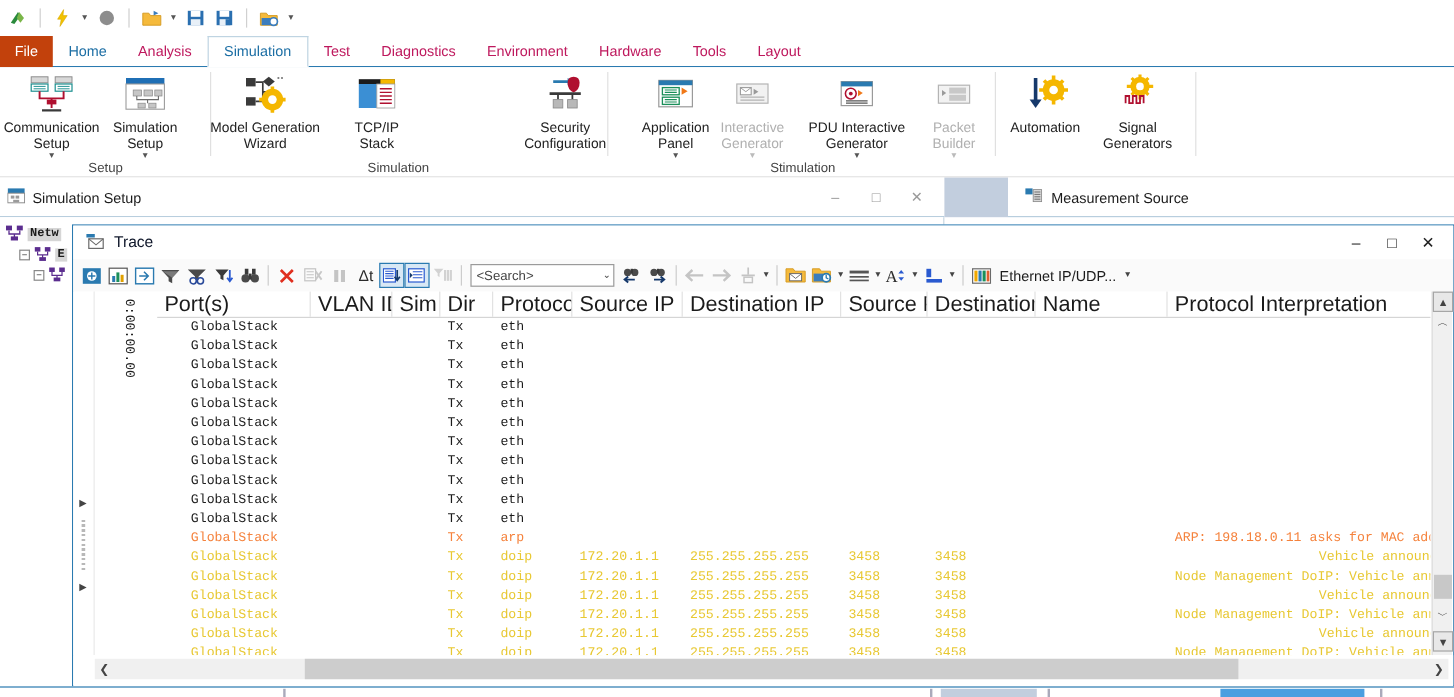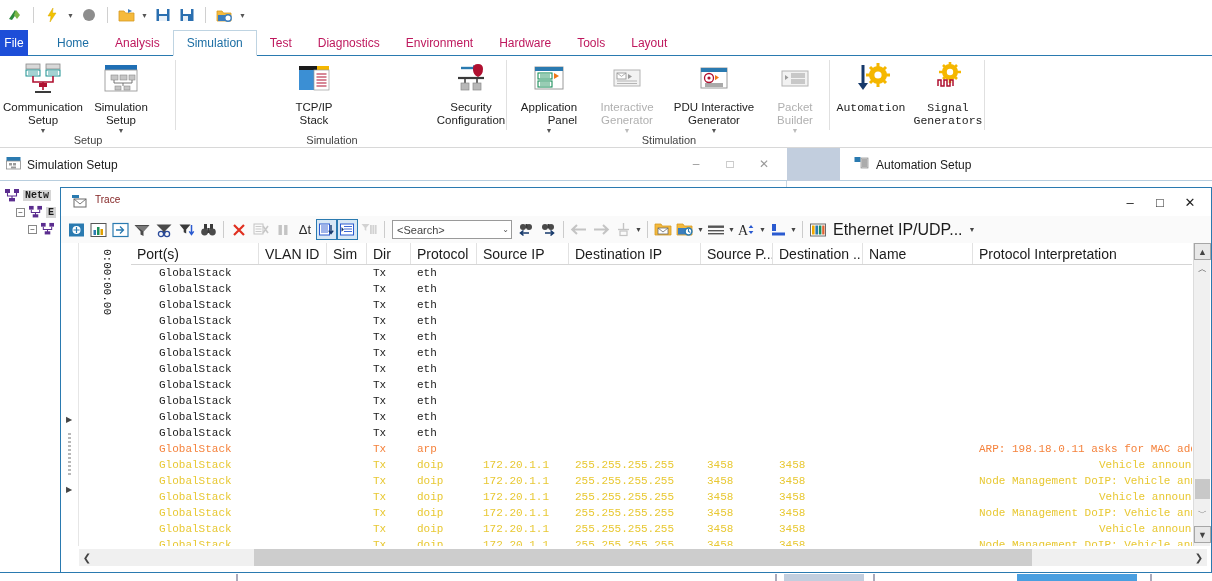--- a/index.html
+++ b/index.html
@@ -28,22 +28,22 @@
     font-size:13px; color:#3a3a3a; letter-spacing:.1px;
   }
   .apptitle .dim { color:#8a8a8a; }
 
   
   .ribbontabs {
     position:absolute; left:0; top:30px; width:1212px; height:26px;
     background:#ffffff; border-bottom:1px solid #2a7ab0;
   }
   .tab-file {
-    position:absolute; left:0; top:0; width:28px; height:26px;
-    background:#1d4ed8; color:#fff; font-size:12px;
+    position:absolute; left:0; top:0; width:44px; height:26px;
+    background:#c2410c; color:#fff; font-size:12px;
     display:flex; align-items:center; justify-content:center;
   }
   .tabs { position:absolute; left:44px; top:0; height:26px; display:flex; align-items:flex-end; }
   .tab {
     padding:0 13px; height:26px; display:flex; align-items:center;
     font-size:12px; color:#1c6ea4; white-space:nowrap;
   }
   .tab.inactive { color:#be185d; }
   .tab.active {
     background:#ffffff; color:#1c6ea4;
@@ -108,59 +108,59 @@
   .tlabel { font-family:"Liberation Mono", monospace; font-weight:bold; font-size:10px;
             background:#d6d6d6; padding:0 2px; }
 
   
   .trace {
     position:absolute; left:60px; top:187px; width:1152px; height:385px;
     background:#ffffff; border:1px solid #2a7ab0;
   }
   .tr-title { position:absolute; left:0; top:0; width:100%; height:28px; background:#fff; }
   .tr-ticon { position:absolute; left:10px; top:6px; }
-  .tr-tlabel { position:absolute; left:34px; top:6px; font-size:10px; color:#7f1d1d; }
+  .tr-tlabel { position:absolute; left:34px; top:6px; font-size:13px; color:#0f172a; }
   .tr-wbtns { position:absolute; right:6px; top:3px; display:flex; }
   .tr-wbtn { width:30px; height:22px; display:flex; align-items:center; justify-content:center;
              color:#222; font-size:13px; }
 
   .tr-toolbar {
     position:absolute; left:0; top:28px; width:100%; height:27px;
     background:#fafafa; display:flex; align-items:center; padding-left:4px;
   }
   .tb { width:22px; height:22px; display:flex; align-items:center; justify-content:center; }
   .tb.boxed { border:1px solid #2a7ab0; background:#d8e8f5; width:21px; height:21px; }
   .tb-sep { width:1px; height:17px; background:#ccc; margin:0 4px; }
   .tb-cart { font-size:7px; color:#444; width:9px; display:flex; align-items:center; justify-content:center; }
   .searchbox {
     width:120px; height:19px; border:1px solid #9a9a9a; background:#fff;
     display:flex; align-items:center; justify-content:space-between;
     font-size:11px; color:#3a3a3a; padding:0 2px 0 4px; margin:0 3px;
   }
   .searchbox .sv { color:#444; }
   .searchbox .sc { font-size:8px; color:#555; }
-  .ethlabel { font-size:16px; color:#1b1b1b; margin-left:4px; white-space:nowrap; }
+  .ethlabel { font-size:12px; color:#1b1b1b; margin-left:4px; white-space:nowrap; }
 
   
   .tr-body { position:absolute; left:0; top:55px; width:100%; height:330px; }
   .tr-gutter { position:absolute; left:0; top:0; width:18px; height:303px;
                background:#fff; border-right:1px solid #e6e6e6; }
   .tr-timecol { position:absolute; left:18px; top:0; width:52px; height:303px; background:#fff; }
   .timeruler { position:absolute; left:22px; top:6px; writing-mode:vertical-rl;
                font-family:"Liberation Mono", monospace; font-size:11px; color:#1b1b1b;
                letter-spacing:0px; }
   .expander { position:absolute; left:5px; font-size:8px; color:#444; }
 
   .hdr {
     position:absolute; left:70px; top:0; height:22px; right:19px;
     border-bottom:1px solid #d5d5d5; background:#fff;
   }
   .hcell {
     position:absolute; top:0; height:21px; display:flex; align-items:center;
-    font-size:14px; color:#1b1b1b; padding-left:6px;
+    font-size:18px; color:#1b1b1b; padding-left:6px;
     border-right:1px solid #e2e2e2; white-space:nowrap; overflow:hidden;
   }
   .rows { position:absolute; left:70px; top:22px; right:19px; height:281px; overflow:hidden; }
   .row { position:relative; height:16px; }
   .cell {
     position:absolute; top:0; height:16px; line-height:16px;
     font-family:"Liberation Mono", monospace; font-size:11px; white-space:nowrap; overflow:hidden;
   }
 
   .vscroll {
@@ -303,20 +303,37 @@
         </div>
         <div class="rlabel">Simulation
 Setup</div>
         <div class="caret">▼</div>
       </div>
       <div class="gtitle">Setup</div>
       <div class="gsep"></div>
     </div>
 
     <div class="rgroup" style="left:157px;width:350px;">
+      <div class="ritem" style="left:2px;width:124px;">
+        <div class="ricon">
+          <svg width="40" height="34" viewBox="0 0 40 34">
+            <rect x="4" y="3" width="8" height="7" fill="#3a3a3a"></rect>
+            <rect x="4" y="19" width="8" height="7" fill="#3a3a3a"></rect>
+            <path d="M12 6.5 h6 v16 h-6 M18 14.5 h5" stroke="#3a3a3a" stroke-width="1.4" fill="none"></path>
+            <path d="M23 2 l5 4 -5 4 -5 -4 z" fill="#3a3a3a"></path>
+            <circle cx="31" cy="3" r="0.9" fill="#777"></circle>
+              <circle cx="34" cy="3" r="0.9" fill="#777"></circle>
+            <circle cx="26" cy="21" r="9" fill="#f5b700"></circle>
+            <circle cx="26" cy="21" r="3.6" fill="#fff"></circle>
+            <path d="M26 10 v3 M26 29 v3 M15 21 h3 M34 21 h3" stroke="#f5b700" stroke-width="3"></path>
+          </svg>
+        </div>
+        <div class="rlabel">Model Generation
+Wizard</div>
+      </div>
       <div class="ritem" style="left:126px;width:62px;">
         <div class="ricon">
           <svg width="38" height="34" viewBox="0 0 38 34">
             <rect x="4" y="4" width="30" height="4" fill="#1b1b1b"></rect>
             <rect x="22" y="4" width="12" height="4" fill="#f5b700"></rect>
             <rect x="4" y="8" width="15" height="20" fill="#3b8fd4"></rect>
             <rect x="19" y="8" width="15" height="20" fill="#fff" stroke="#9a9a9a" stroke-width="0.7"></rect>
             <path d="M21.5 12 h10 M21.5 15 h10 M21.5 18 h10 M21.5 21 h10 M21.5 24 h10" stroke="#b01030" stroke-width="1.2"></path>
           </svg>
         </div>
@@ -336,21 +353,21 @@
           </svg>
         </div>
         <div class="rlabel">Security
 Configuration</div>
       </div>
       <div class="gtitle">Simulation</div>
       <div class="gsep"></div>
     </div>
 
     <div class="rgroup" style="left:508px;width:322px;">
-      <div class="ritem" style="left:2px;width:78px;text-align:right;">
+      <div class="ritem" style="left:16px;width:78px;">
         <div class="ricon">
           <svg width="38" height="34" viewBox="0 0 38 34">
             <rect x="5" y="5" width="28" height="22" fill="#fff" stroke="#9a9a9a" stroke-width="1"></rect>
             <rect x="5" y="5" width="28" height="4" fill="#2a7ab0"></rect>
             <rect x="8" y="11" width="14" height="6" fill="#fff" stroke="#1b8f5a" stroke-width="1.1"></rect>
             <path d="M10 13 h10 M10 15 h10" stroke="#1b8f5a" stroke-width="0.9"></path>
             <path d="M24 11 l5 3 -5 3 z" fill="#f07818"></path>
             <rect x="8" y="19" width="14" height="6" fill="#fff" stroke="#1b8f5a" stroke-width="1.1"></rect>
             <path d="M10 21 h10 M10 23 h10" stroke="#1b8f5a" stroke-width="0.9"></path>
           </svg>
@@ -398,21 +415,21 @@
           </svg>
         </div>
         <div class="rlabel dis">Packet
 Builder</div>
         <div class="caret dis">▼</div>
       </div>
       <div class="gtitle">Stimulation</div>
       <div class="gsep"></div>
     </div>
 
-    <div class="rgroup" style="left:831px;width:154px;font-family:Liberation Mono, monospace;">
+    <div class="rgroup" style="left:831px;width:166px;">
       <div class="ritem" style="left:0;width:80px;">
         <div class="ricon">
           <svg width="44" height="34" viewBox="0 0 44 34">
             <path d="M14 3 v20" stroke="#16396b" stroke-width="3"></path>
             <path d="M14 28 l-5 -7 h10 z" fill="#16396b"></path>
             <circle cx="29" cy="13" r="9" fill="#f5b700"></circle>
             <circle cx="29" cy="13" r="3.6" fill="#fff"></circle>
             <path d="M29 1 v4 M29 21 v4 M17 13 h4 M37 13 h4 M21 5 l3 3 M34 18 l3 3 M37 5 l-3 3 M24 18 l-3 3" stroke="#f5b700" stroke-width="3"></path>
           </svg>
         </div>
@@ -458,21 +475,21 @@
     <div class="dt-gap"></div>
     <div class="dt-right">
       <div class="dt-rtitle">
         <span>
           <svg width="15" height="14" viewBox="0 0 15 14">
             <rect x="0.5" y="1" width="6" height="5" fill="#2a7ab0"></rect>
             <rect x="7" y="2" width="7" height="10" fill="#d8d8d8" stroke="#8a8a8a" stroke-width="0.7"></rect>
             <path d="M8 4 h5 M8 6 h5 M8 8 h5 M8 10 h5" stroke="#6a6a6a" stroke-width="0.8"></path>
           </svg>
         </span>
-        <span>Automation Setup</span>
+        <span>Measurement Source</span>
       </div>
     </div>
   </div>
 
   <div class="simpanel">
     <div class="simtree">
       <div class="trow" style="padding-left:0px;">
         <span>
           <svg width="16" height="14" viewBox="0 0 16 14">
             <rect x="1" y="1" width="5" height="4" fill="#5b2d8f"></rect>

